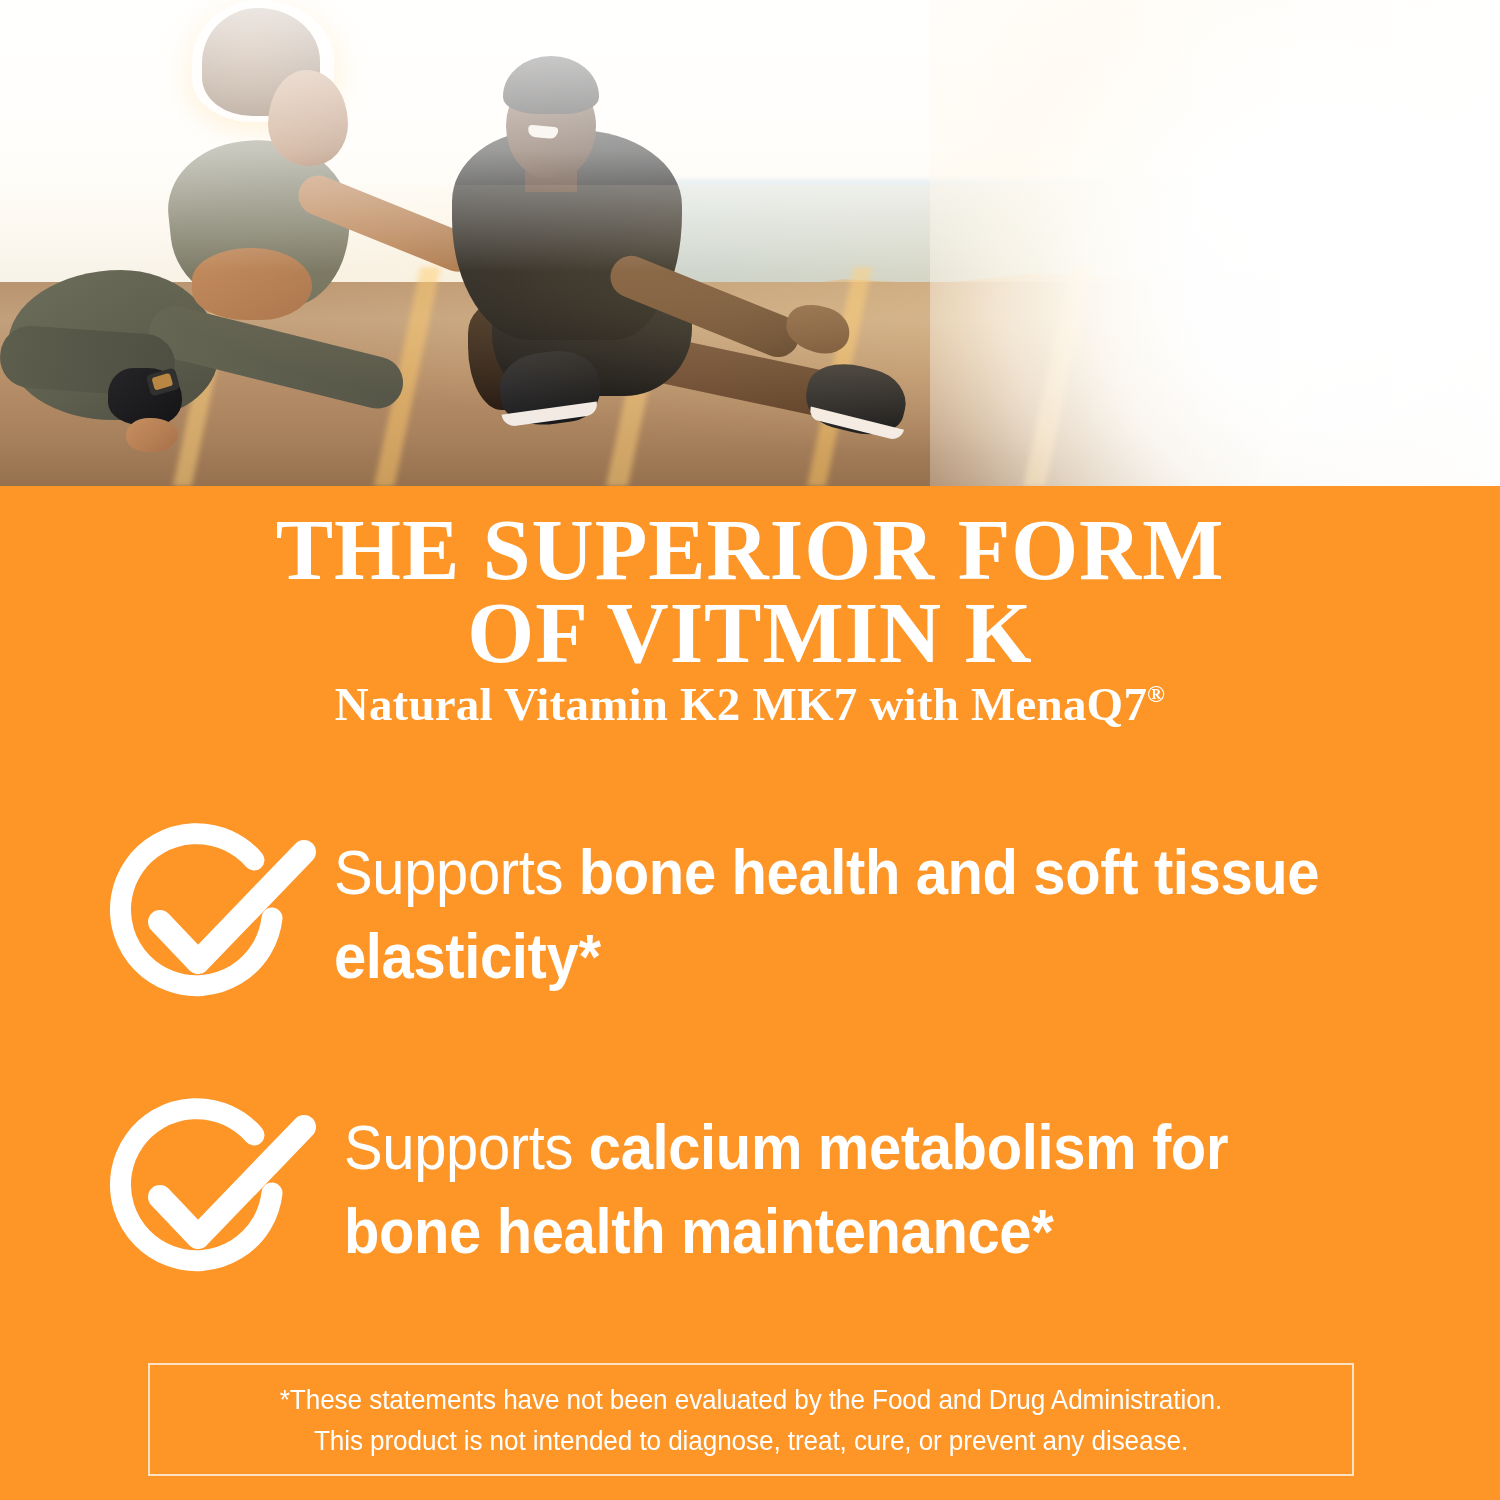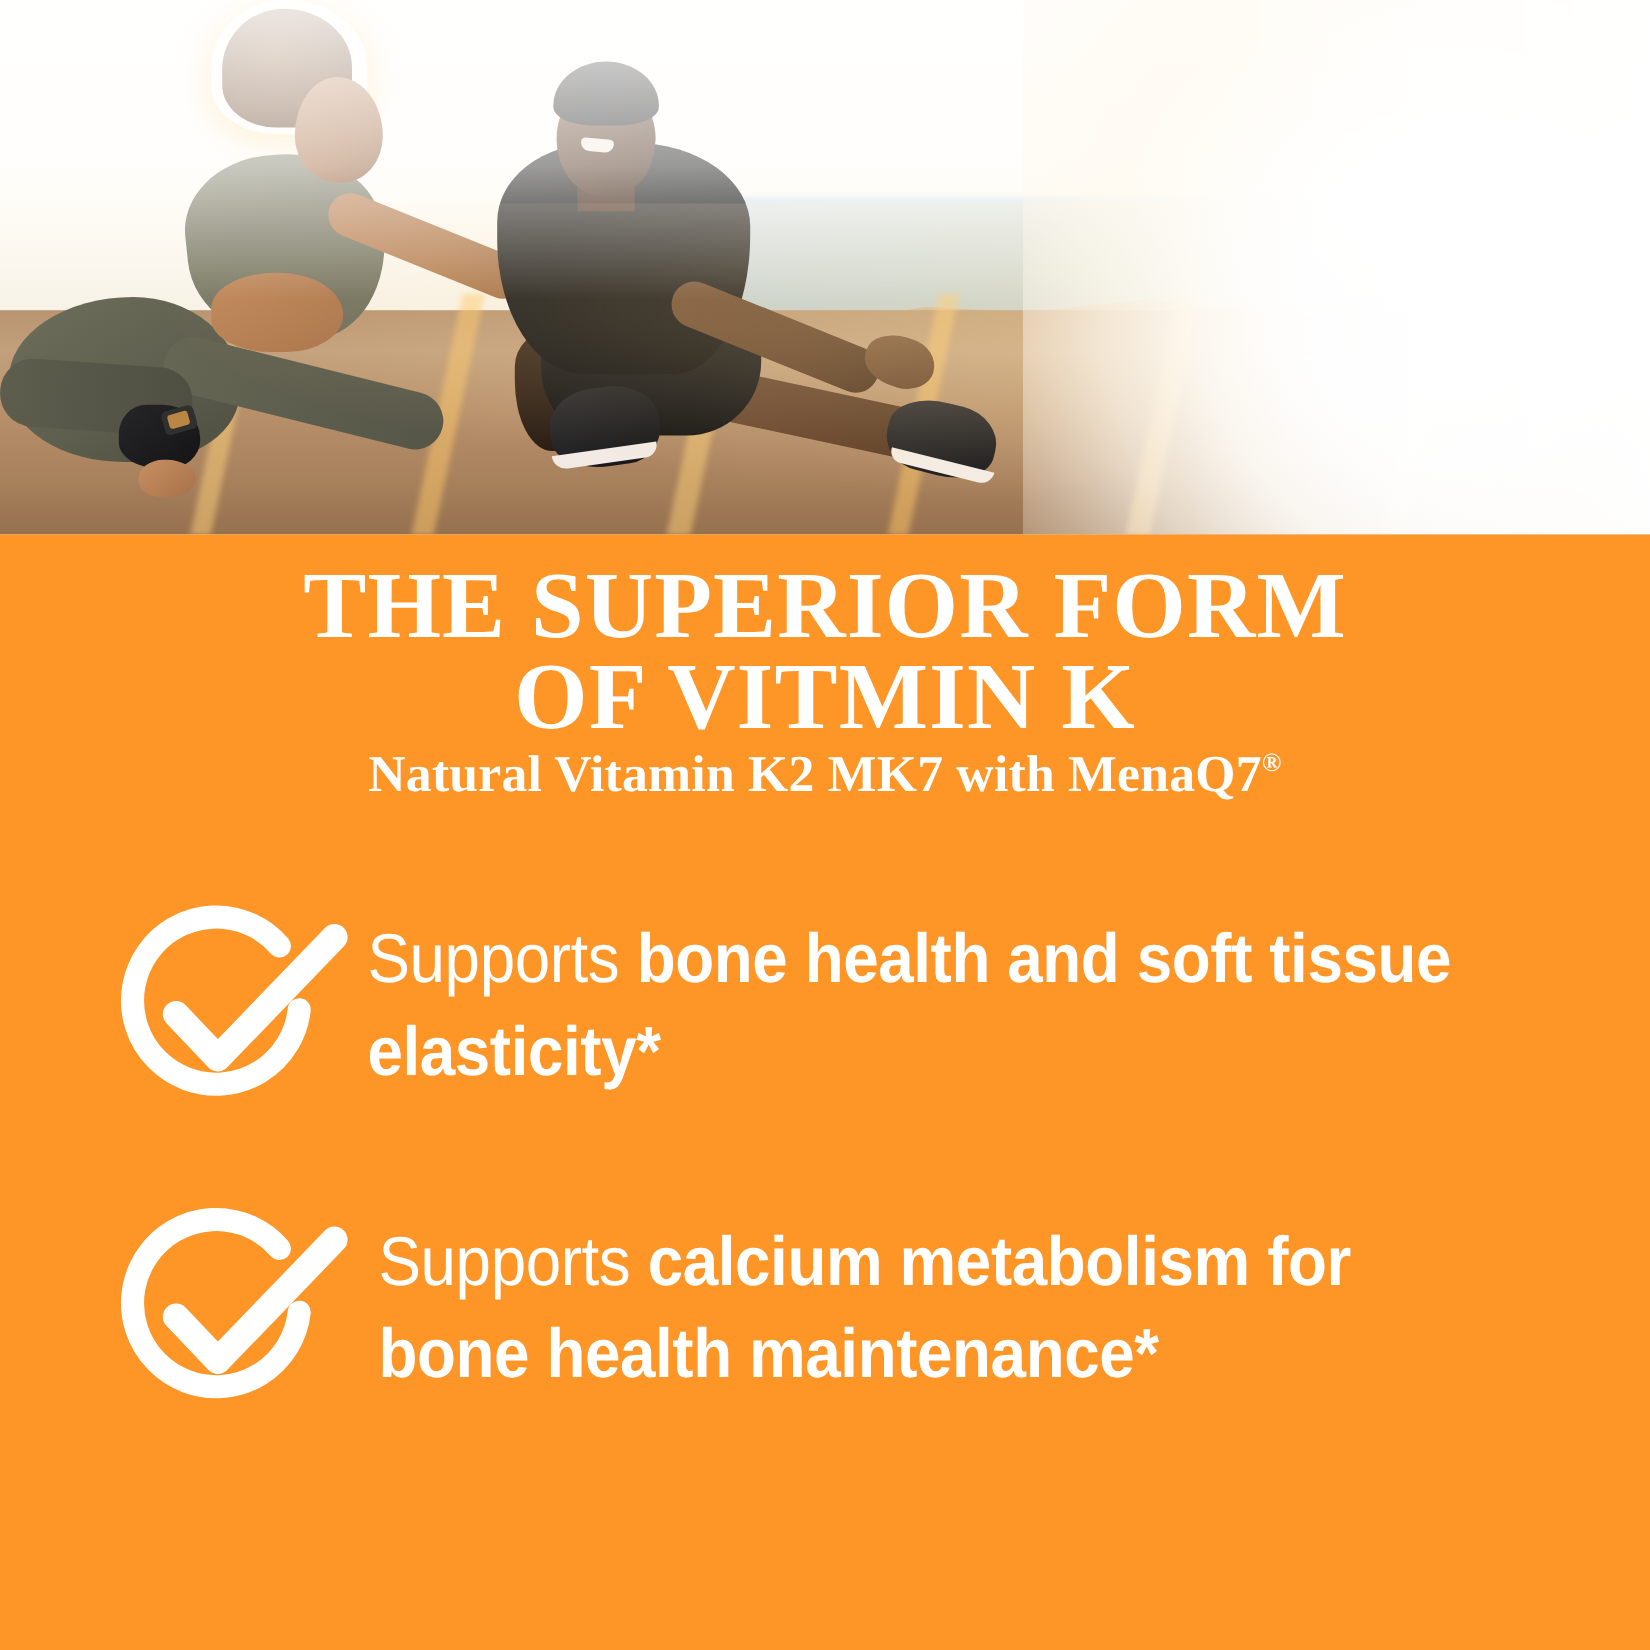--- a/index.html
+++ b/index.html
@@ -557,15 +557,19 @@
     <div class="bullet bullet-2">
       <svg class="check-icon" viewBox="0 0 214 186">
         <path d="M150 38 A 76 76 0 1 0 168 96" fill="none" stroke="#ffffff" stroke-width="21" stroke-linecap="round"></path>
         <path d="M56 100 L94 140 L200 30" fill="none" stroke="#ffffff" stroke-width="24" stroke-linecap="round" stroke-linejoin="round"></path>
       </svg>
       <div class="bullet-text">
         <span>Supports </span><b>calcium metabolism for bone health maintenance</b><b>*</b>
       </div>
     </div>
 
+    <div class="disclaimer">
+      <div class="disclaimer-text">*These statements have not been evaluated by the Food and Drug Administration.
+This product is not intended to diagnose, treat, cure, or prevent any disease.</div>
+    </div>
 
   </div>
 </div>
 
 </body></html>

